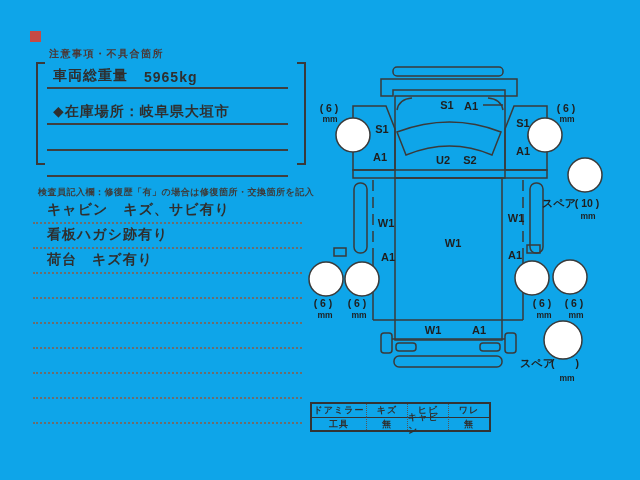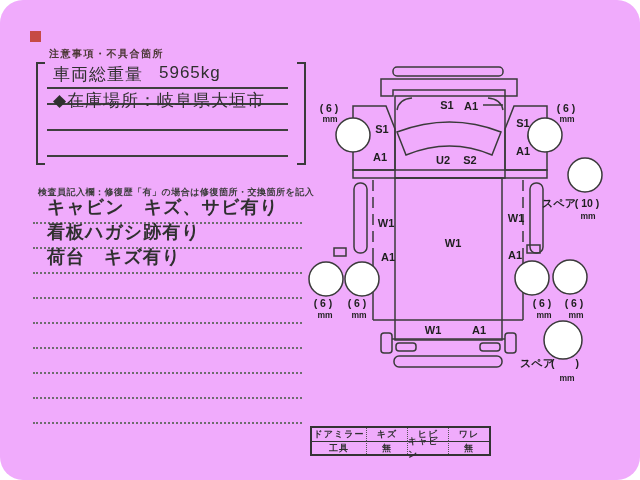--- a/index.html
+++ b/index.html
@@ -1,49 +1,49 @@
 <!DOCTYPE html>
 <html><head>
 <meta charset="utf-8">
 <style>
   html,body{margin:0;padding:0;background:#ffffff;}
-  #sheet{position:relative;width:640px;height:480px;background:#f0abfc;overflow:hidden;
-         font-family:"Liberation Sans","DejaVu Sans",sans-serif;color:#2f2f2f;border-radius:23px;}
+  #sheet{position:relative;width:640px;height:480px;background:#0ea5e9;overflow:hidden;
+         font-family:"Liberation Sans","DejaVu Sans",sans-serif;color:#2f2f2f;}
   .abs{position:absolute;box-sizing:border-box;}
 
   
   .marker{left:30px;top:31px;width:11px;height:11px;background:#c64a45;}
   .notice-title{left:49px;top:47px;font-size:10px;font-weight:bold;color:#4b3735;letter-spacing:1.5px;}
   .bracket{top:62px;width:9px;height:103px;border:0 solid #3a3a3a;}
   .bracket.l{left:36px;border-left-width:2px;border-top-width:2px;border-bottom-width:2px;}
   .bracket.r{left:297px;border-right-width:2px;border-top-width:2px;border-bottom-width:2px;}
   .infobox{left:47px;top:63px;width:241px;}
-  .inforow{box-sizing:border-box;border-bottom:2px solid #3f3f3f;display:flex;
-           padding:0 0 2px 6px;font-size:17px;font-weight:normal;letter-spacing:1px;}
+  .inforow{box-sizing:border-box;border-bottom:2px solid #3f3f3f;display:flex;align-items:flex-end;
+           padding:0 0 2px 6px;font-size:14px;font-weight:bold;letter-spacing:1px;}
   .inforow .gap{display:inline-block;width:16px;}
 
   
   .note{left:38px;top:186px;font-size:9px;font-weight:bold;letter-spacing:0.5px;color:#3c3c3c;}
   .entries{left:33px;top:199px;width:269px;}
   .entryrow{box-sizing:border-box;height:25px;border-bottom:2px dotted #6d6d6d;display:flex;
-            align-items:flex-end;padding:0 0 3px 14px;font-size:18px;font-weight:bold;letter-spacing:1px;}
+            align-items:flex-end;padding:0 0 3px 14px;font-size:14px;font-weight:bold;letter-spacing:1px;}
 
   
   .diagram{left:300px;top:50px;}
   svg .ln{stroke:#3a3a3a;stroke-width:1.5;fill:none;}
   svg .wh{stroke:#3a3a3a;stroke-width:1.5;fill:#ffffff;}
   svg text{font-family:"Liberation Sans","DejaVu Sans",sans-serif;font-weight:bold;fill:#1f1f1f;text-anchor:middle;}
   svg .z{font-size:11px;}
   svg .t{font-size:10.5px;}
   svg .u{font-size:8.5px;}
   svg .sp{font-size:11px;}
 
   
   .vtable{left:310px;top:402px;width:181px;border:2px solid #333;display:grid;
-          grid-template-columns:54px 41px 41px 41px;margin-top:24px;}
+          grid-template-columns:54px 41px 41px 41px;}
   .vcell{box-sizing:border-box;height:13px;display:flex;align-items:center;justify-content:center;
          font-size:9px;font-weight:bold;letter-spacing:1px;}
   .vcell.bl{border-left:1px dotted #555;}
   .vcell.bt{border-top:1px solid #333;}
 </style>
 </head>
 <body>
 
 <div id="sheet">
 
@@ -51,21 +51,21 @@
   <div class="abs notice-title">注意事項・不具合箇所</div>
 
   <div class="abs bracket l"></div>
   <div class="abs bracket r"></div>
   <div class="abs infobox">
     <div class="inforow" style="height:26px">
       <span>車両総重量</span>
       <span class="gap"></span>
       <span>5965kg</span>
     </div>
-    <div class="inforow" style="height:16px">
+    <div class="inforow" style="height:36px">
       <span>◆在庫場所：岐阜県大垣市</span>
     </div>
     <div class="inforow" style="height:26px"></div>
     <div class="inforow" style="height:26px"></div>
   </div>
 
   <div class="abs note">検査員記入欄：修復歴「有」の場合は修復箇所・交換箇所を記入</div>
   <div class="abs entries">
     <div class="entryrow">
       <span>キャビン　キズ、サビ有り</span>

